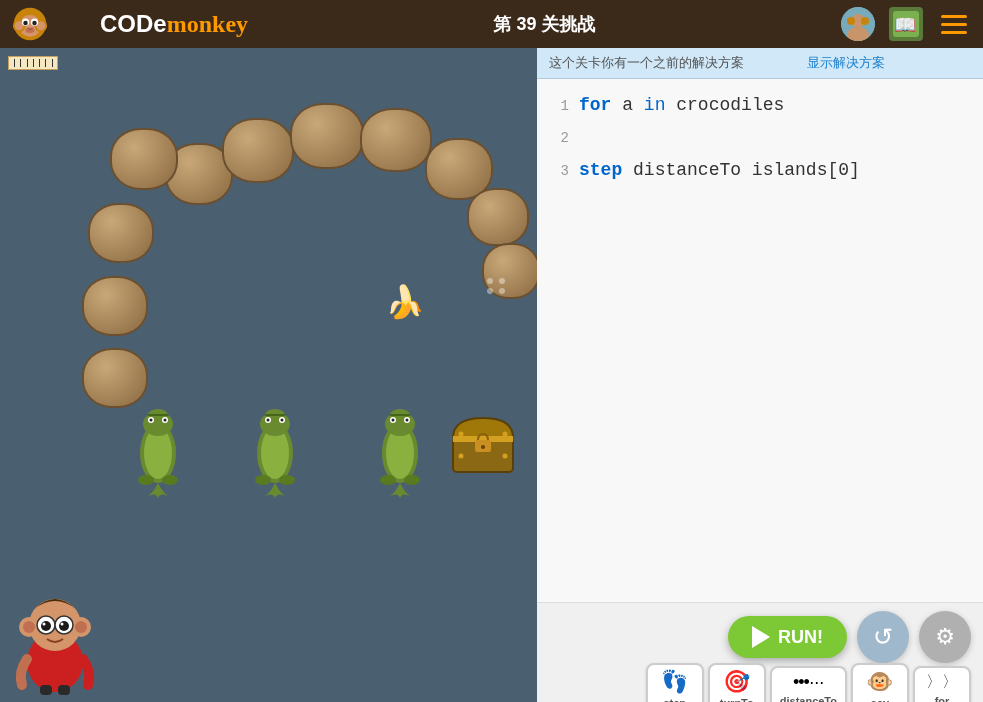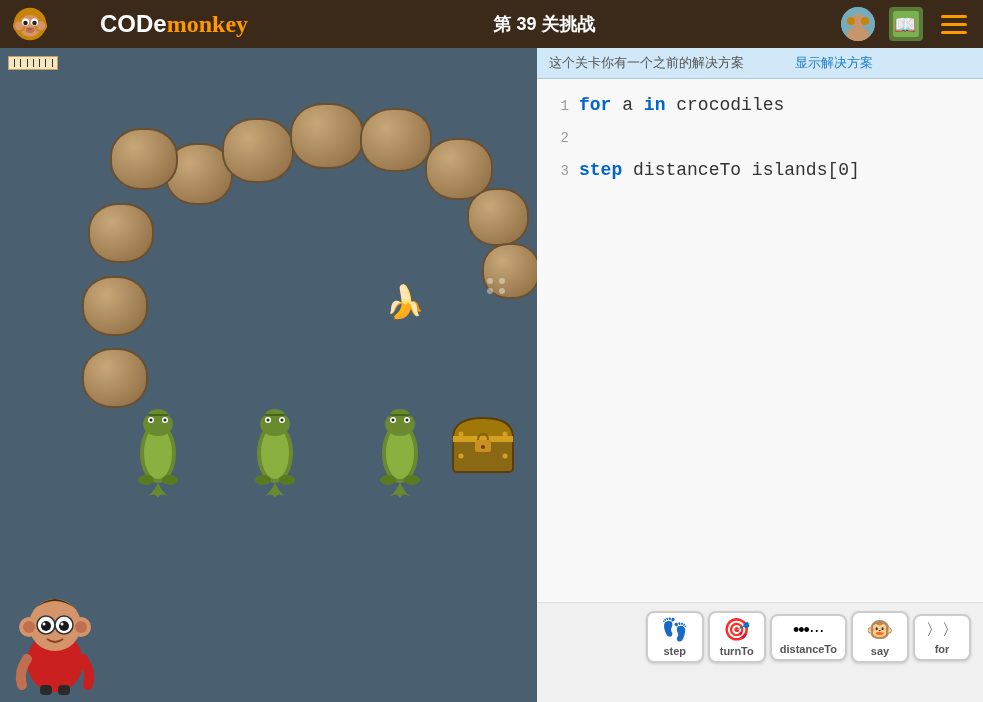--- a/index.html
+++ b/index.html
@@ -125,21 +125,21 @@
     }
 
     
     #prev-solution-banner {
       background: #d0e8f8;
       padding: 6px 12px;
       font-size: 13px;
       color: #555;
       display: flex;
       align-items: center;
-      gap: 6px;
+      gap: 18px;
       border-bottom: 1px solid #b0c8d8;
     }
     #show-solution-link {
       color: #2080cc;
       cursor: pointer;
       text-decoration: none;
       margin-left: 45px;
     }
 
     
@@ -163,21 +163,21 @@
       text-align: right;
       margin-right: 10px;
       font-size: 14px;
       user-select: none;
     }
     .code-content {
       flex: 1;
     }
     .kw-for { color: #0066cc; font-weight: bold; }
     .kw-var { color: #333; }
-    .kw-in { color: #0066cc; font-weight: bold; }
+    .kw-in { color: #0066cc; font-weight: normal; }
     .kw-obj { color: #333; }
     .kw-method { color: #0066cc; }
     .kw-step { color: #0066cc; font-weight: bold; }
     .kw-dist { color: #333; margin-top: 33px; }
 
     
     #code-bottom {
       height: 100px;
       background: #f0f0f0;
       border-top: 1px solid #ddd;
@@ -521,20 +521,32 @@
       <div class="code-line">
         <span class="line-num">3</span>
         <span class="code-content">
           <span class="kw-step">step</span>&nbsp;<span class="kw-dist">distanceTo islands[0]</span>
         </span>
       </div>
     </div>
 
     <div id="code-bottom">
 
+      <div id="run-controls">
+        <button id="run-button">
+          <div id="run-play-icon"></div>
+          <span>RUN!</span>
+        </button>
+        <button id="reset-button">
+          <span style="font-size:24px;">↺</span>
+        </button>
+        <button id="settings-button">
+          <span style="font-size:22px;">⚙</span>
+        </button>
+      </div>
 
       <div id="command-palette">
 
         <button class="cmd-btn">
           <span class="cmd-btn-icon">👣</span>
           <span class="cmd-btn-label">step</span>
         </button>
 
         <button class="cmd-btn">
           <span class="cmd-btn-icon">🎯</span>

